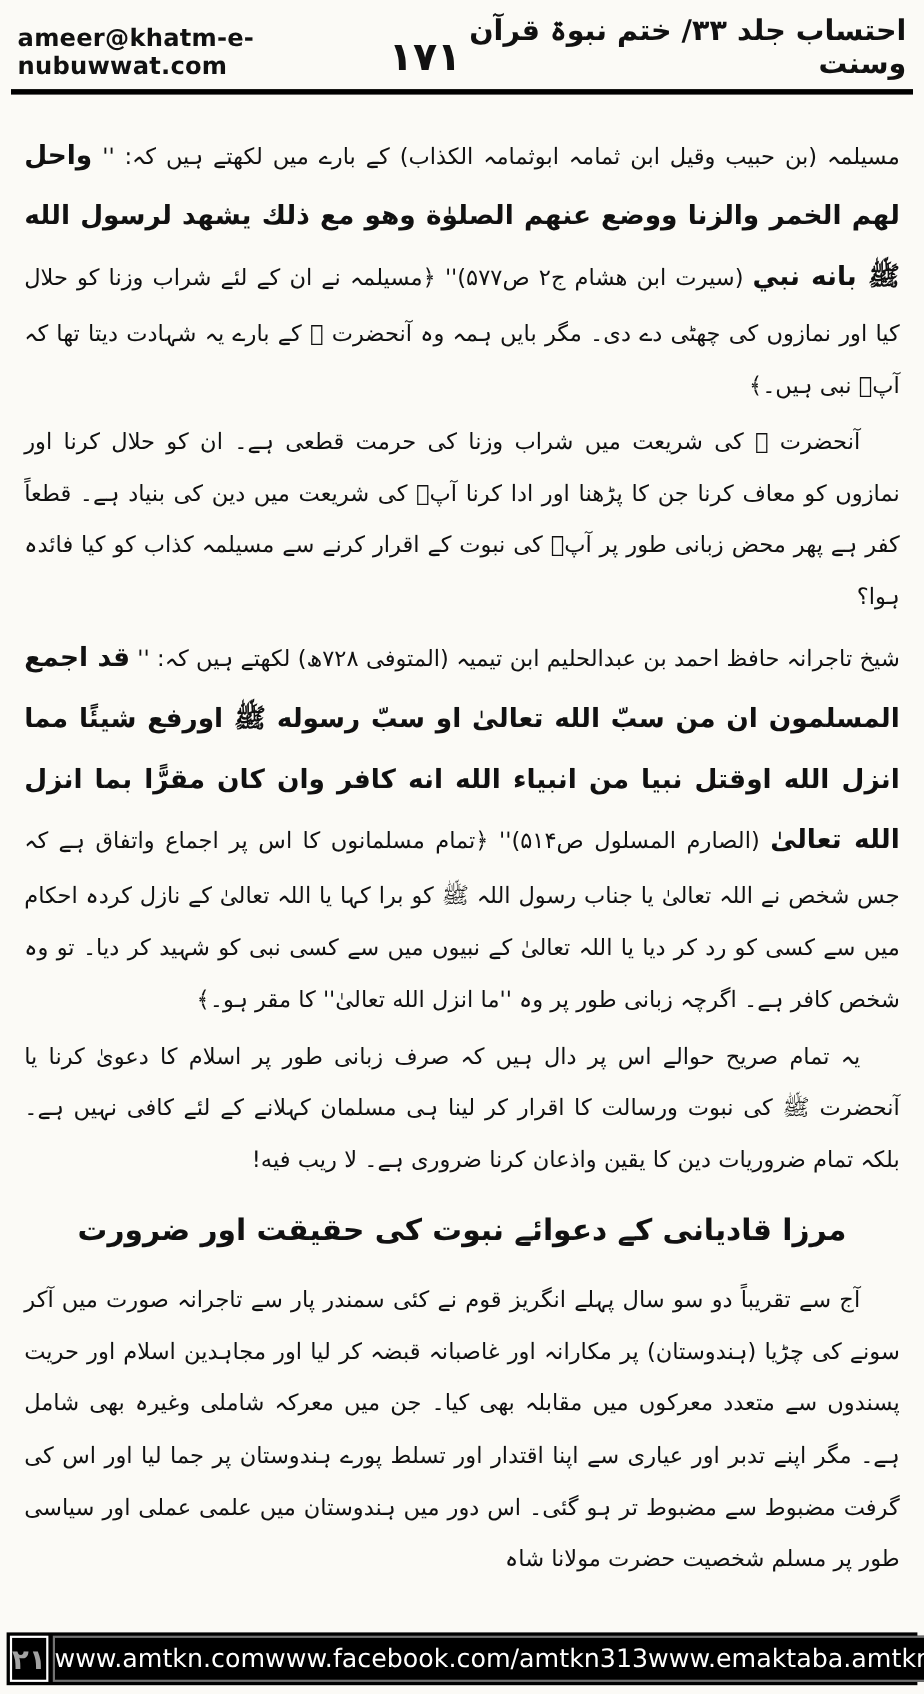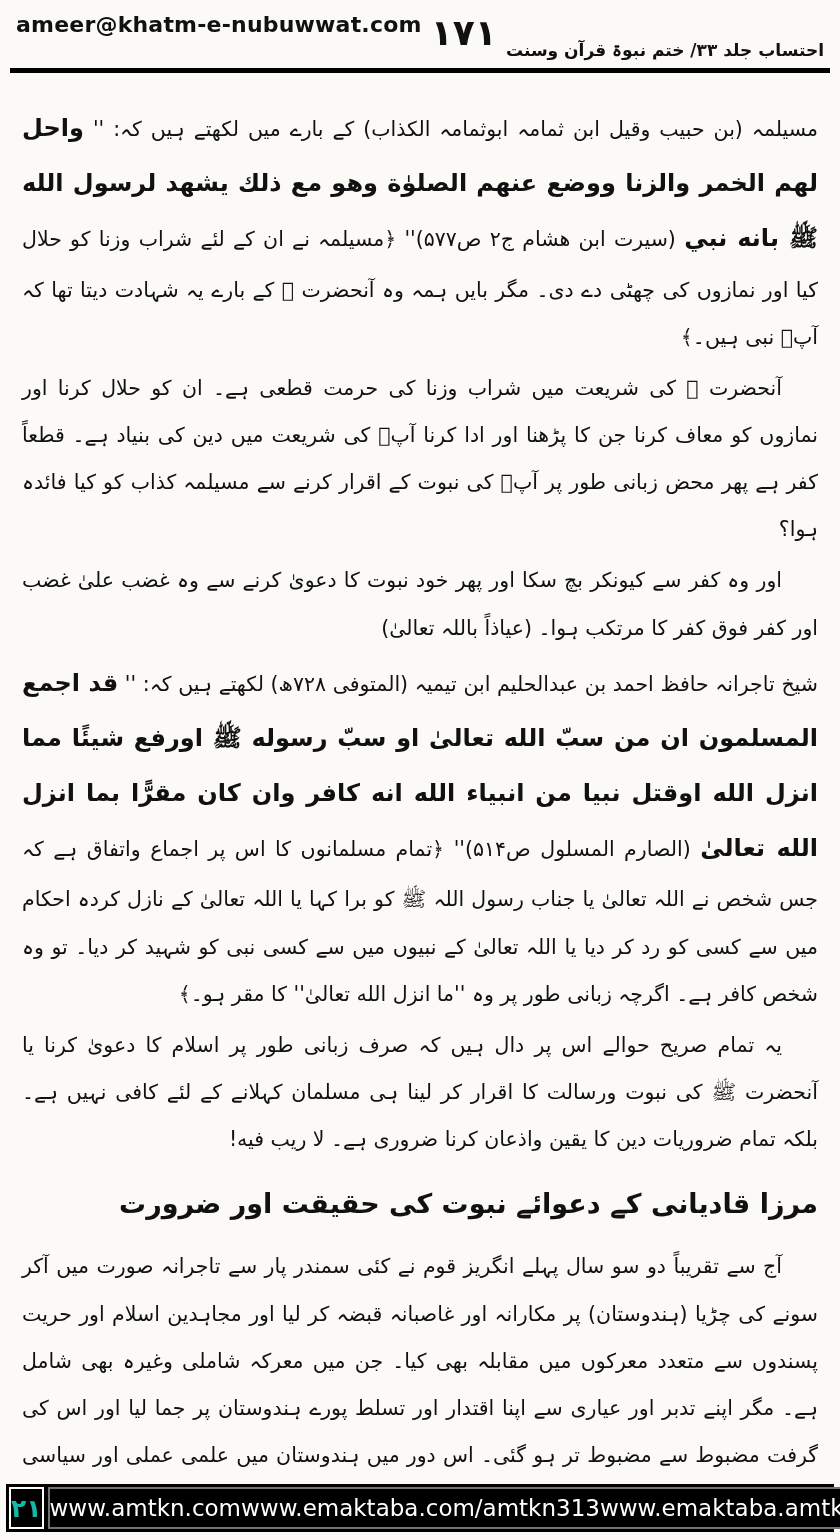--- a/index.html
+++ b/index.html
@@ -4,51 +4,51 @@
 <style>
   * { margin:0; padding:0; box-sizing:border-box; }
   html,body { width:840px; height:1540px; }
   body { background:#e9e7e2; font-family:"DejaVu Sans", sans-serif; }
   .page {
     position:relative; width:840px; height:1540px;
     background:#fbfaf6; color:#111; overflow:hidden;
   }
   
   .header {
-    display:flex; align-items:flex-start; justify-content:space-between;
+    display:flex; align-items:flex-end; justify-content:space-between;
     padding:12px 16px 6px 16px; font-weight:bold;
   }
   .header-email { font-size:22px; letter-spacing:.2px; direction:ltr; }
   .header-pageno { font-size:36px; direction:rtl; }
-  .header-title { font-size:17px; direction:rtl;margin-top:28px; }
+  .header-title { font-size:26px; direction:rtl; }
   .header-rule { height:5px; background:#000; margin:2px 10px 0 10px; }
   
   .content {
     direction:rtl; text-align:justify;
     padding:28px 22px 0 22px;
     font-size:20.5px; line-height:2.3;
     height:1400px; overflow:hidden;
   }
   .para { margin-bottom:4px; }
   .para.indent { text-indent:36px; }
   .run-urdu { }
   .run-arabic { font-weight:bold; font-size:24px; }
   .section-heading {
-    direction:rtl; text-align:right;
+    direction:rtl; text-align:center;
     font-weight:bold; font-size:27px;
     margin:10px 0 8px 0;
   }
   
   .footer {
     position:absolute; left:6px; right:6px; bottom:8px;
     height:48px; background:#000;
     display:flex; align-items:stretch; gap:4px; padding:3px;
   }
   .footer-pagebox {
-    width:58px; border:2px solid #fff; color:#14b8a6;
+    width:58px; border:2px solid #fff; color:#a3a3a3;
     display:flex; align-items:center; justify-content:center;
     font-size:25px; font-weight:bold; direction:rtl; background:#000;
   }
   .footer-links {
     flex:1; border:2px solid #737373; background:#000;
     display:flex; align-items:center; justify-content:space-evenly;
     direction:ltr; color:#fff; font-weight:normal; font-size:23px;
   }
 </style>
 </head>
@@ -68,23 +68,20 @@
     <p class="para">
       <span class="run-urdu">مسیلمہ (بن حبیب وقیل ابن ثمامہ ابوثمامہ الکذاب) کے بارے میں لکھتے ہیں کہ: ''</span>
       <span class="run-arabic">واحل لهم الخمر والزنا ووضع عنهم الصلوٰة وهو مع ذلك يشهد لرسول الله ﷺ بانه نبي</span>
       <span class="run-urdu"> (سیرت ابن ھشام ج۲ ص۵۷۷)'' ﴿مسیلمہ نے ان کے لئے شراب وزنا کو حلال کیا اور نمازوں کی چھٹی دے دی۔ مگر بایں ہمہ وہ آنحضرت ﷺ کے بارے یہ شہادت دیتا تھا کہ آپؐ نبی ہیں۔﴾</span>
     </p>
 
     <p class="para indent">
       <span class="run-urdu">آنحضرت ﷺ کی شریعت میں شراب وزنا کی حرمت قطعی ہے۔ ان کو حلال کرنا اور نمازوں کو معاف کرنا جن کا پڑھنا اور ادا کرنا آپؐ کی شریعت میں دین کی بنیاد ہے۔ قطعاً کفر ہے پھر محض زبانی طور پر آپؐ کی نبوت کے اقرار کرنے سے مسیلمہ کذاب کو کیا فائدہ ہوا؟</span>
     </p>
 
-    <p class="para indent">
-      <span class="run-urdu">اور وہ کفر سے کیونکر بچ سکا اور پھر خود نبوت کا دعویٰ کرنے سے وہ غضب علیٰ غضب اور کفر فوق کفر کا مرتکب ہوا۔ (عیاذاً باللہ تعالیٰ)</span>
-    </p>
 
     <p class="para">
       <span class="run-urdu">شیخ تاجرانہ حافظ احمد بن عبدالحلیم ابن تیمیہ (المتوفی ۷۲۸ھ) لکھتے ہیں کہ: ''</span>
       <span class="run-arabic">قد اجمع المسلمون ان من سبّ الله تعالیٰ او سبّ رسوله ﷺ اورفع شيئًا مما انزل الله اوقتل نبيا من انبياء الله انه كافر وان كان مقرًّا بما انزل الله تعالیٰ</span>
       <span class="run-urdu"> (الصارم المسلول ص۵۱۴)'' ﴿تمام مسلمانوں کا اس پر اجماع واتفاق ہے کہ جس شخص نے اللہ تعالیٰ یا جناب رسول اللہ ﷺ کو برا کہا یا اللہ تعالیٰ کے نازل کردہ احکام میں سے کسی کو رد کر دیا یا اللہ تعالیٰ کے نبیوں میں سے کسی نبی کو شہید کر دیا۔ تو وہ شخص کافر ہے۔ اگرچہ زبانی طور پر وہ ''ما انزل الله تعالیٰ'' کا مقر ہو۔﴾</span>
     </p>
 
     <p class="para indent">
       <span class="run-urdu">یہ تمام صریح حوالے اس پر دال ہیں کہ صرف زبانی طور پر اسلام کا دعویٰ کرنا یا آنحضرت ﷺ کی نبوت ورسالت کا اقرار کر لینا ہی مسلمان کہلانے کے لئے کافی نہیں ہے۔ بلکہ تمام ضروریات دین کا یقین واذعان کرنا ضروری ہے۔ لا ریب فیه!</span>
     </p>
@@ -94,18 +91,18 @@
     <p class="para indent">
       <span class="run-urdu">آج سے تقریباً دو سو سال پہلے انگریز قوم نے کئی سمندر پار سے تاجرانہ صورت میں آکر سونے کی چڑیا (ہندوستان) پر مکارانہ اور غاصبانہ قبضہ کر لیا اور مجاہدین اسلام اور حریت پسندوں سے متعدد معرکوں میں مقابلہ بھی کیا۔ جن میں معرکہ شاملی وغیرہ بھی شامل ہے۔ مگر اپنے تدبر اور عیاری سے اپنا اقتدار اور تسلط پورے ہندوستان پر جما لیا اور اس کی گرفت مضبوط سے مضبوط تر ہو گئی۔ اس دور میں ہندوستان میں علمی عملی اور سیاسی طور پر مسلم شخصیت حضرت مولانا شاہ</span>
     </p>
 
   </div>
 
   <div class="footer">
     <div class="footer-pagebox">۲۱</div>
     <div class="footer-links">
       <span>www.amtkn.com</span>
-      <span>www.emaktaba.com/amtkn313</span>
+      <span>www.facebook.com/amtkn313</span>
       <span>www.emaktaba.amtkn</span>
     </div>
   </div>
 
 </div>
 
 </body></html>

